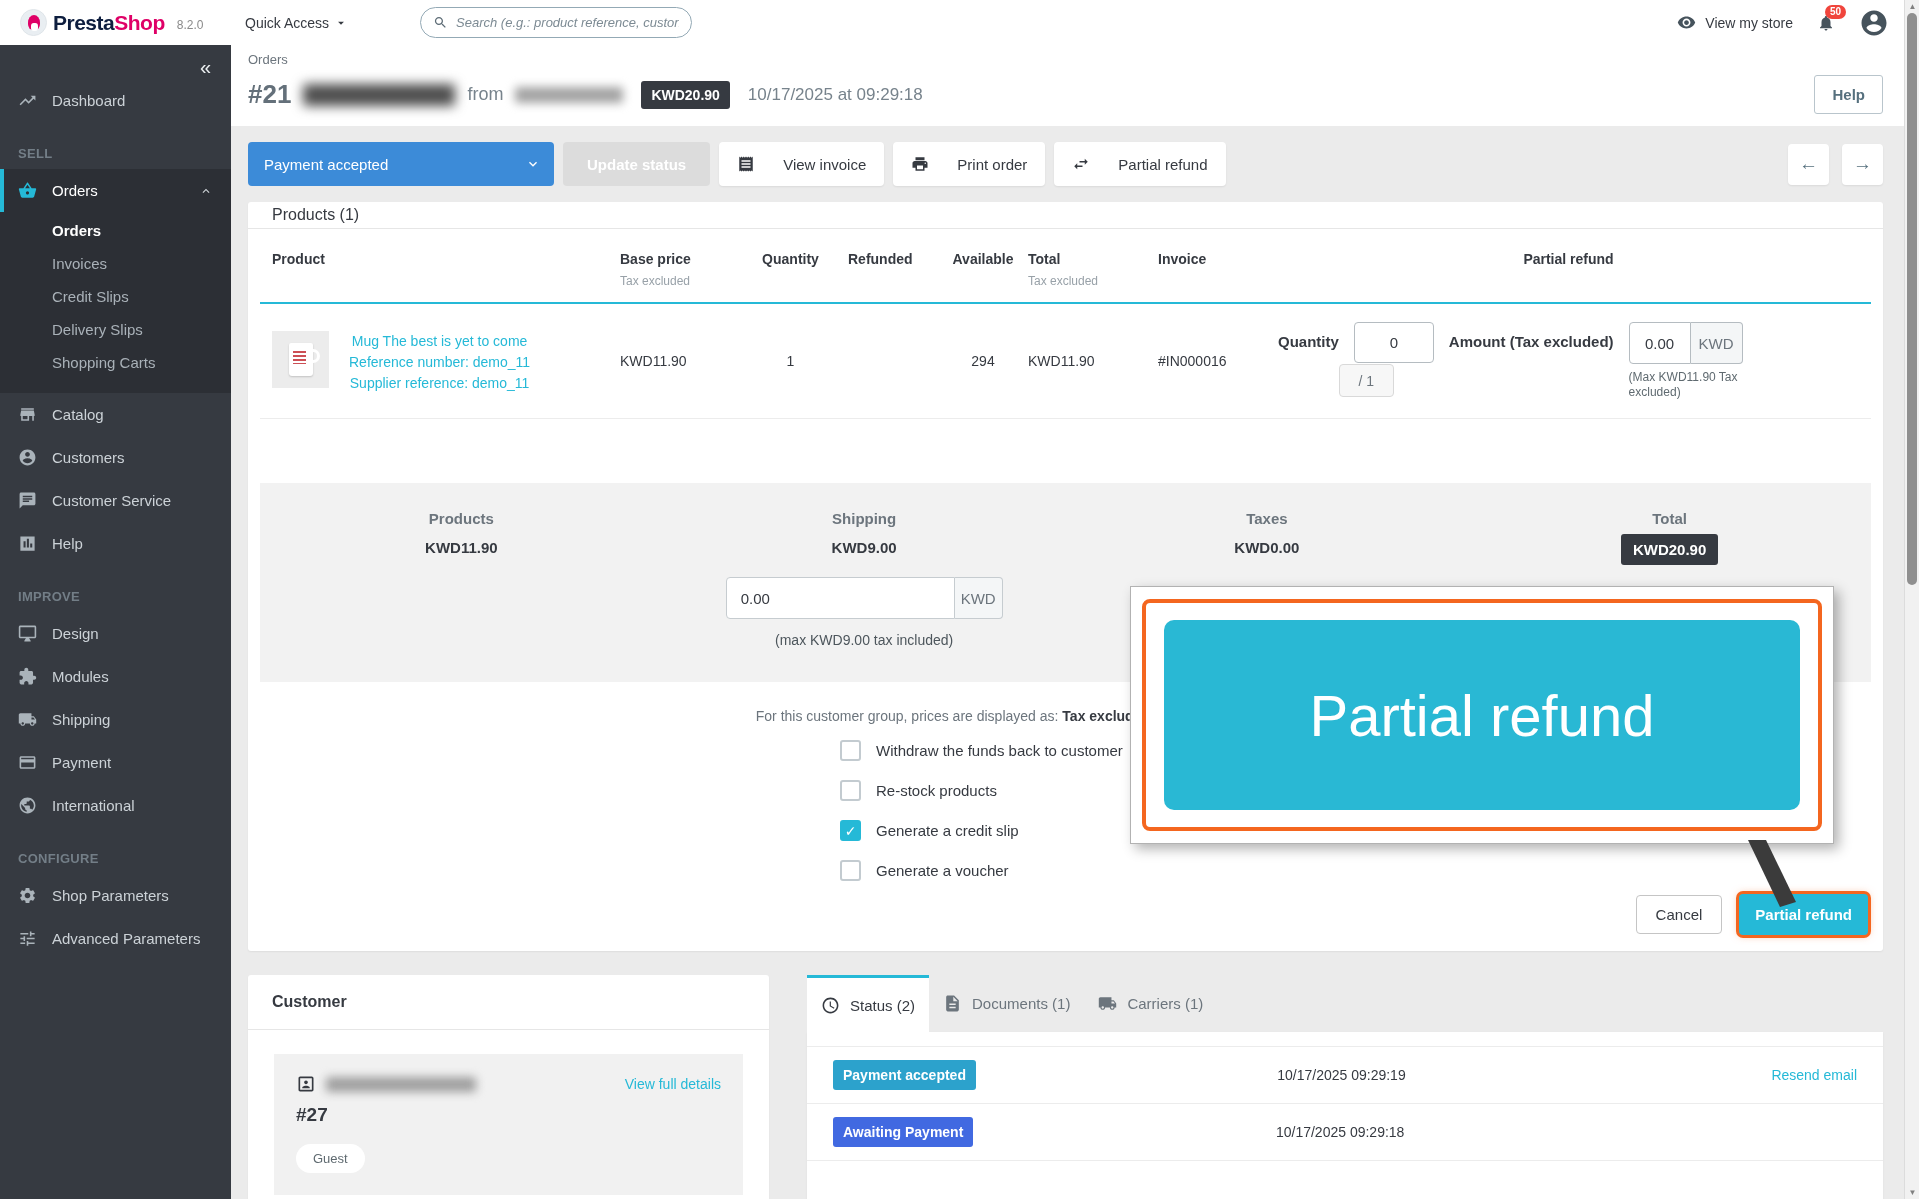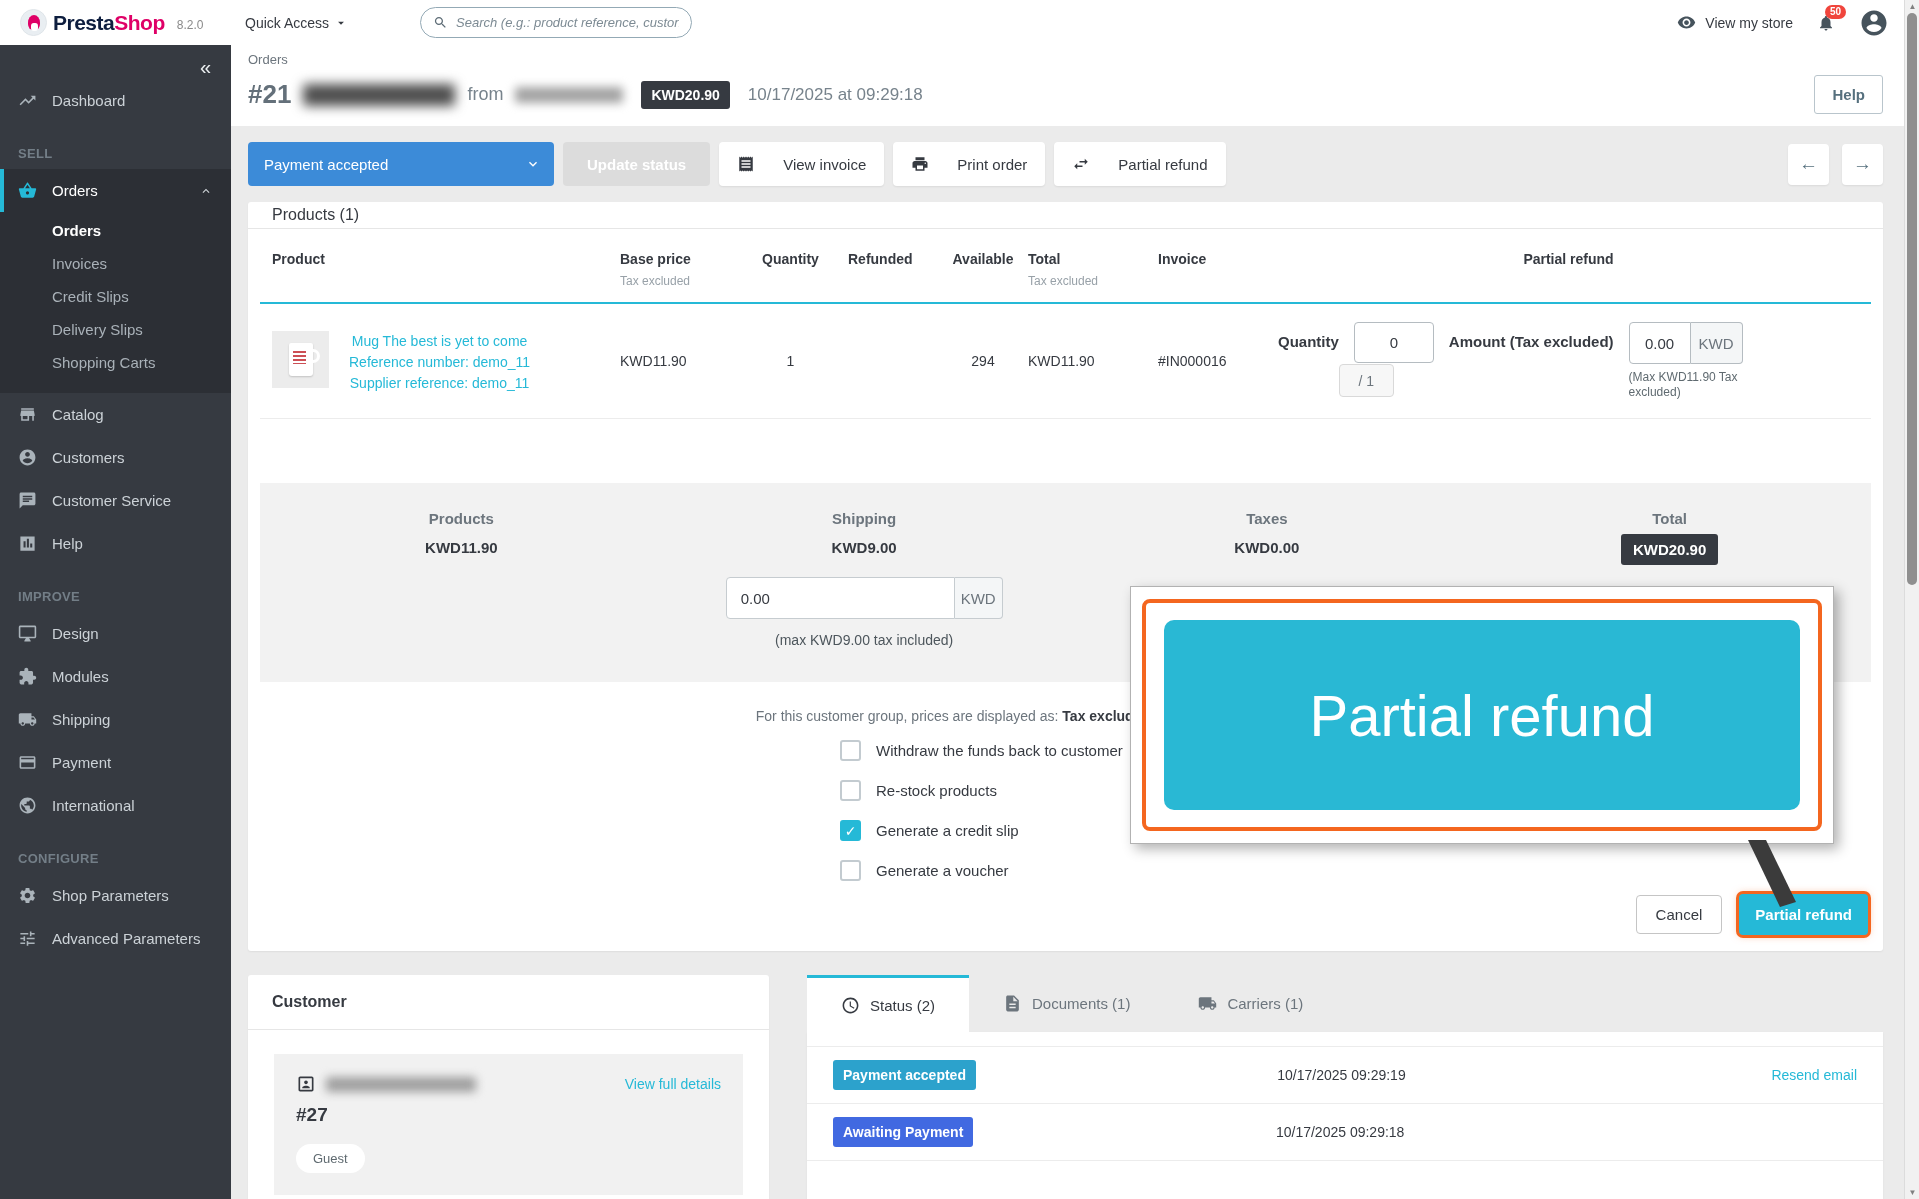--- a/index.html
+++ b/index.html
@@ -133,21 +133,21 @@
   .cust-row1 { display:flex; justify-content:space-between; align-items:center; }
   .cust-ident { display:flex; align-items:center; gap:10px; }
   .cust-ident svg { width:20px; height:20px; fill:#363a41; }
   .blur-cust { width:150px; height:15px; background:#9e9e9e; filter:blur(5px); border-radius:2px; }
   .link { color:#25b9d7; font-size:14px; text-decoration:none; cursor:pointer; }
   .cust-id { font-size:19px; font-weight:bold; color:#363a41; margin-top:10px; }
   .guest-pill { display:inline-block; background:#fff; border-radius:15px; padding:7px 17px; font-size:13px; color:#5f6a70; margin-top:18px; }
 
   .status-area { flex:1; min-width:0; }
   .tabs { display:flex; }
-  .tab { display:flex; align-items:center; gap:10px; padding:0 34px; height:57px; font-size:15px; color:#6c757d; cursor:pointer; }
+  .tab { display:flex; align-items:center; gap:10px; padding:0 14px; height:57px; font-size:15px; color:#6c757d; cursor:pointer; }
   .tab svg { width:19px; height:19px; fill:#6c757d; }
   .tab.active { background:#fff; color:#363a41; border-top:3px solid #25b9d7; }
   .tab.active svg { fill:#363a41; }
   .status-panel { background:#fff; padding:14px 0 60px; box-shadow:0 1px 2px rgba(0,0,0,.06); }
   .status-list { border-top:1px solid #ececec; }
   .srow { display:flex; align-items:center; padding:13px 26px; border-bottom:1px solid #ececec; }
   .sbadge { color:#fff; font-weight:bold; font-size:14px; padding:7px 10px; border-radius:3px; }
   .sbadge.accepted { background:#2ca2cc; }
   .sbadge.awaiting { background:#4169e1; }
   .sdate { flex:1; text-align:center; font-size:14px; color:#363a41; }

